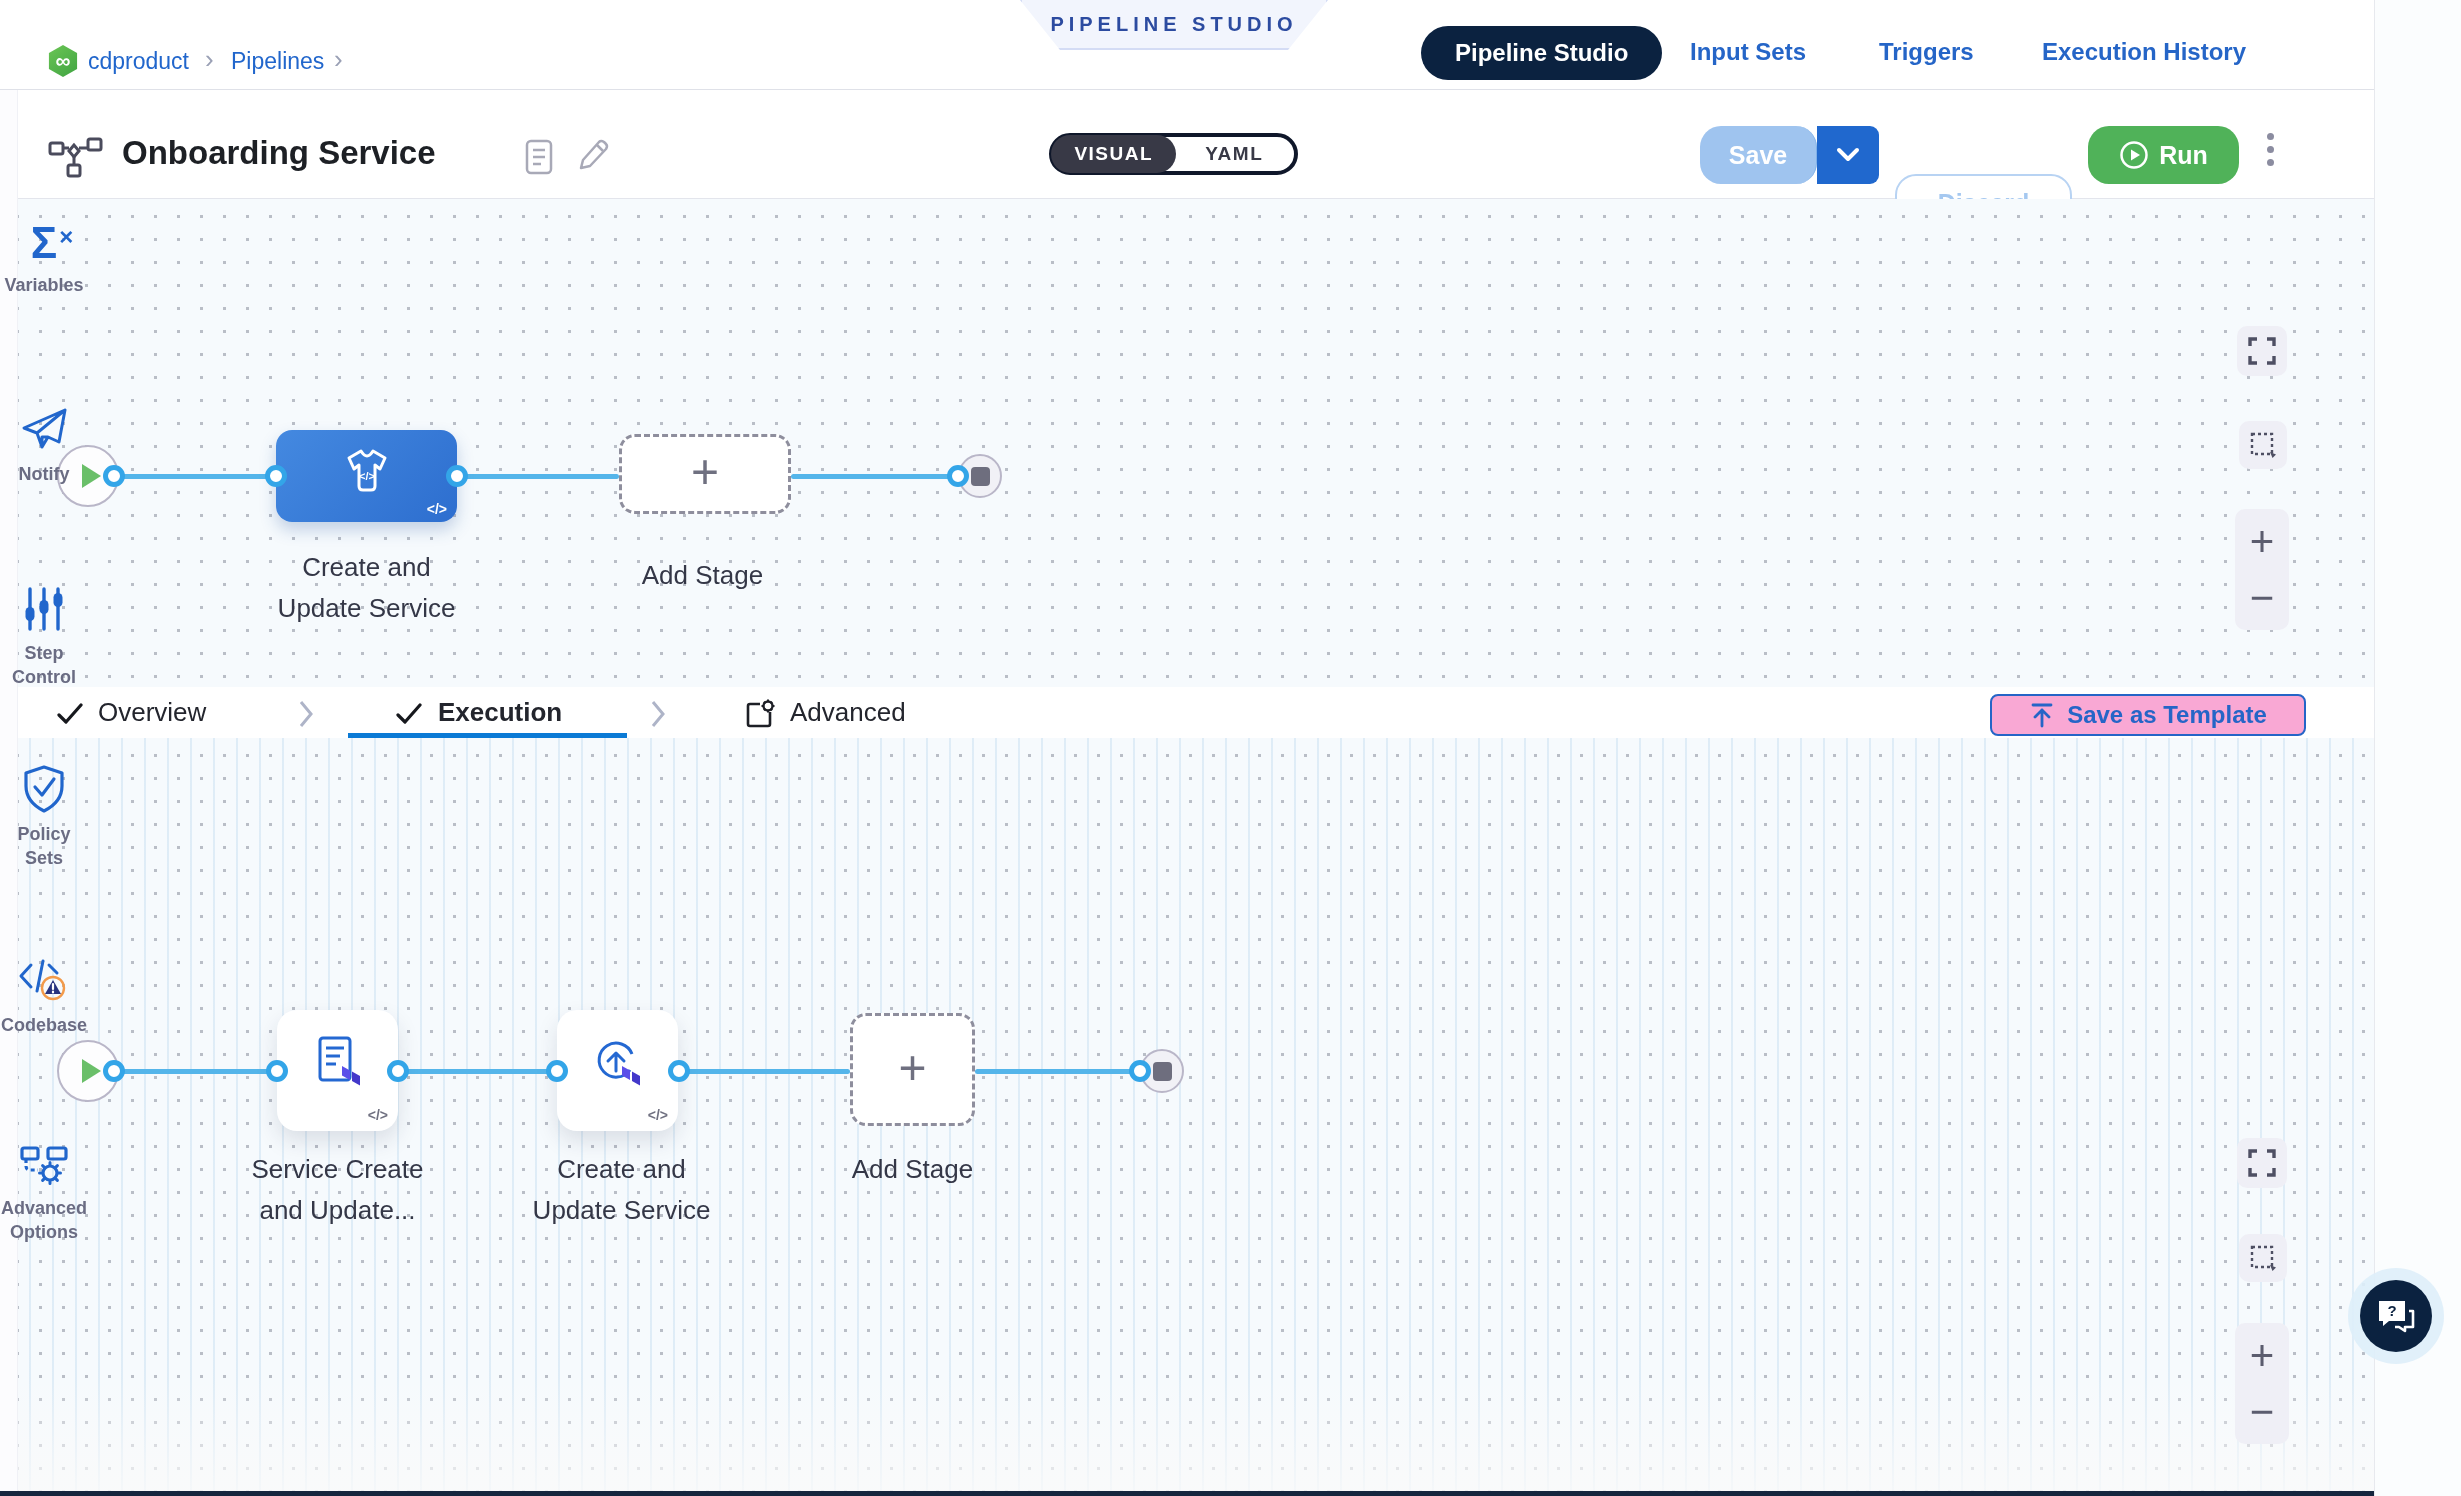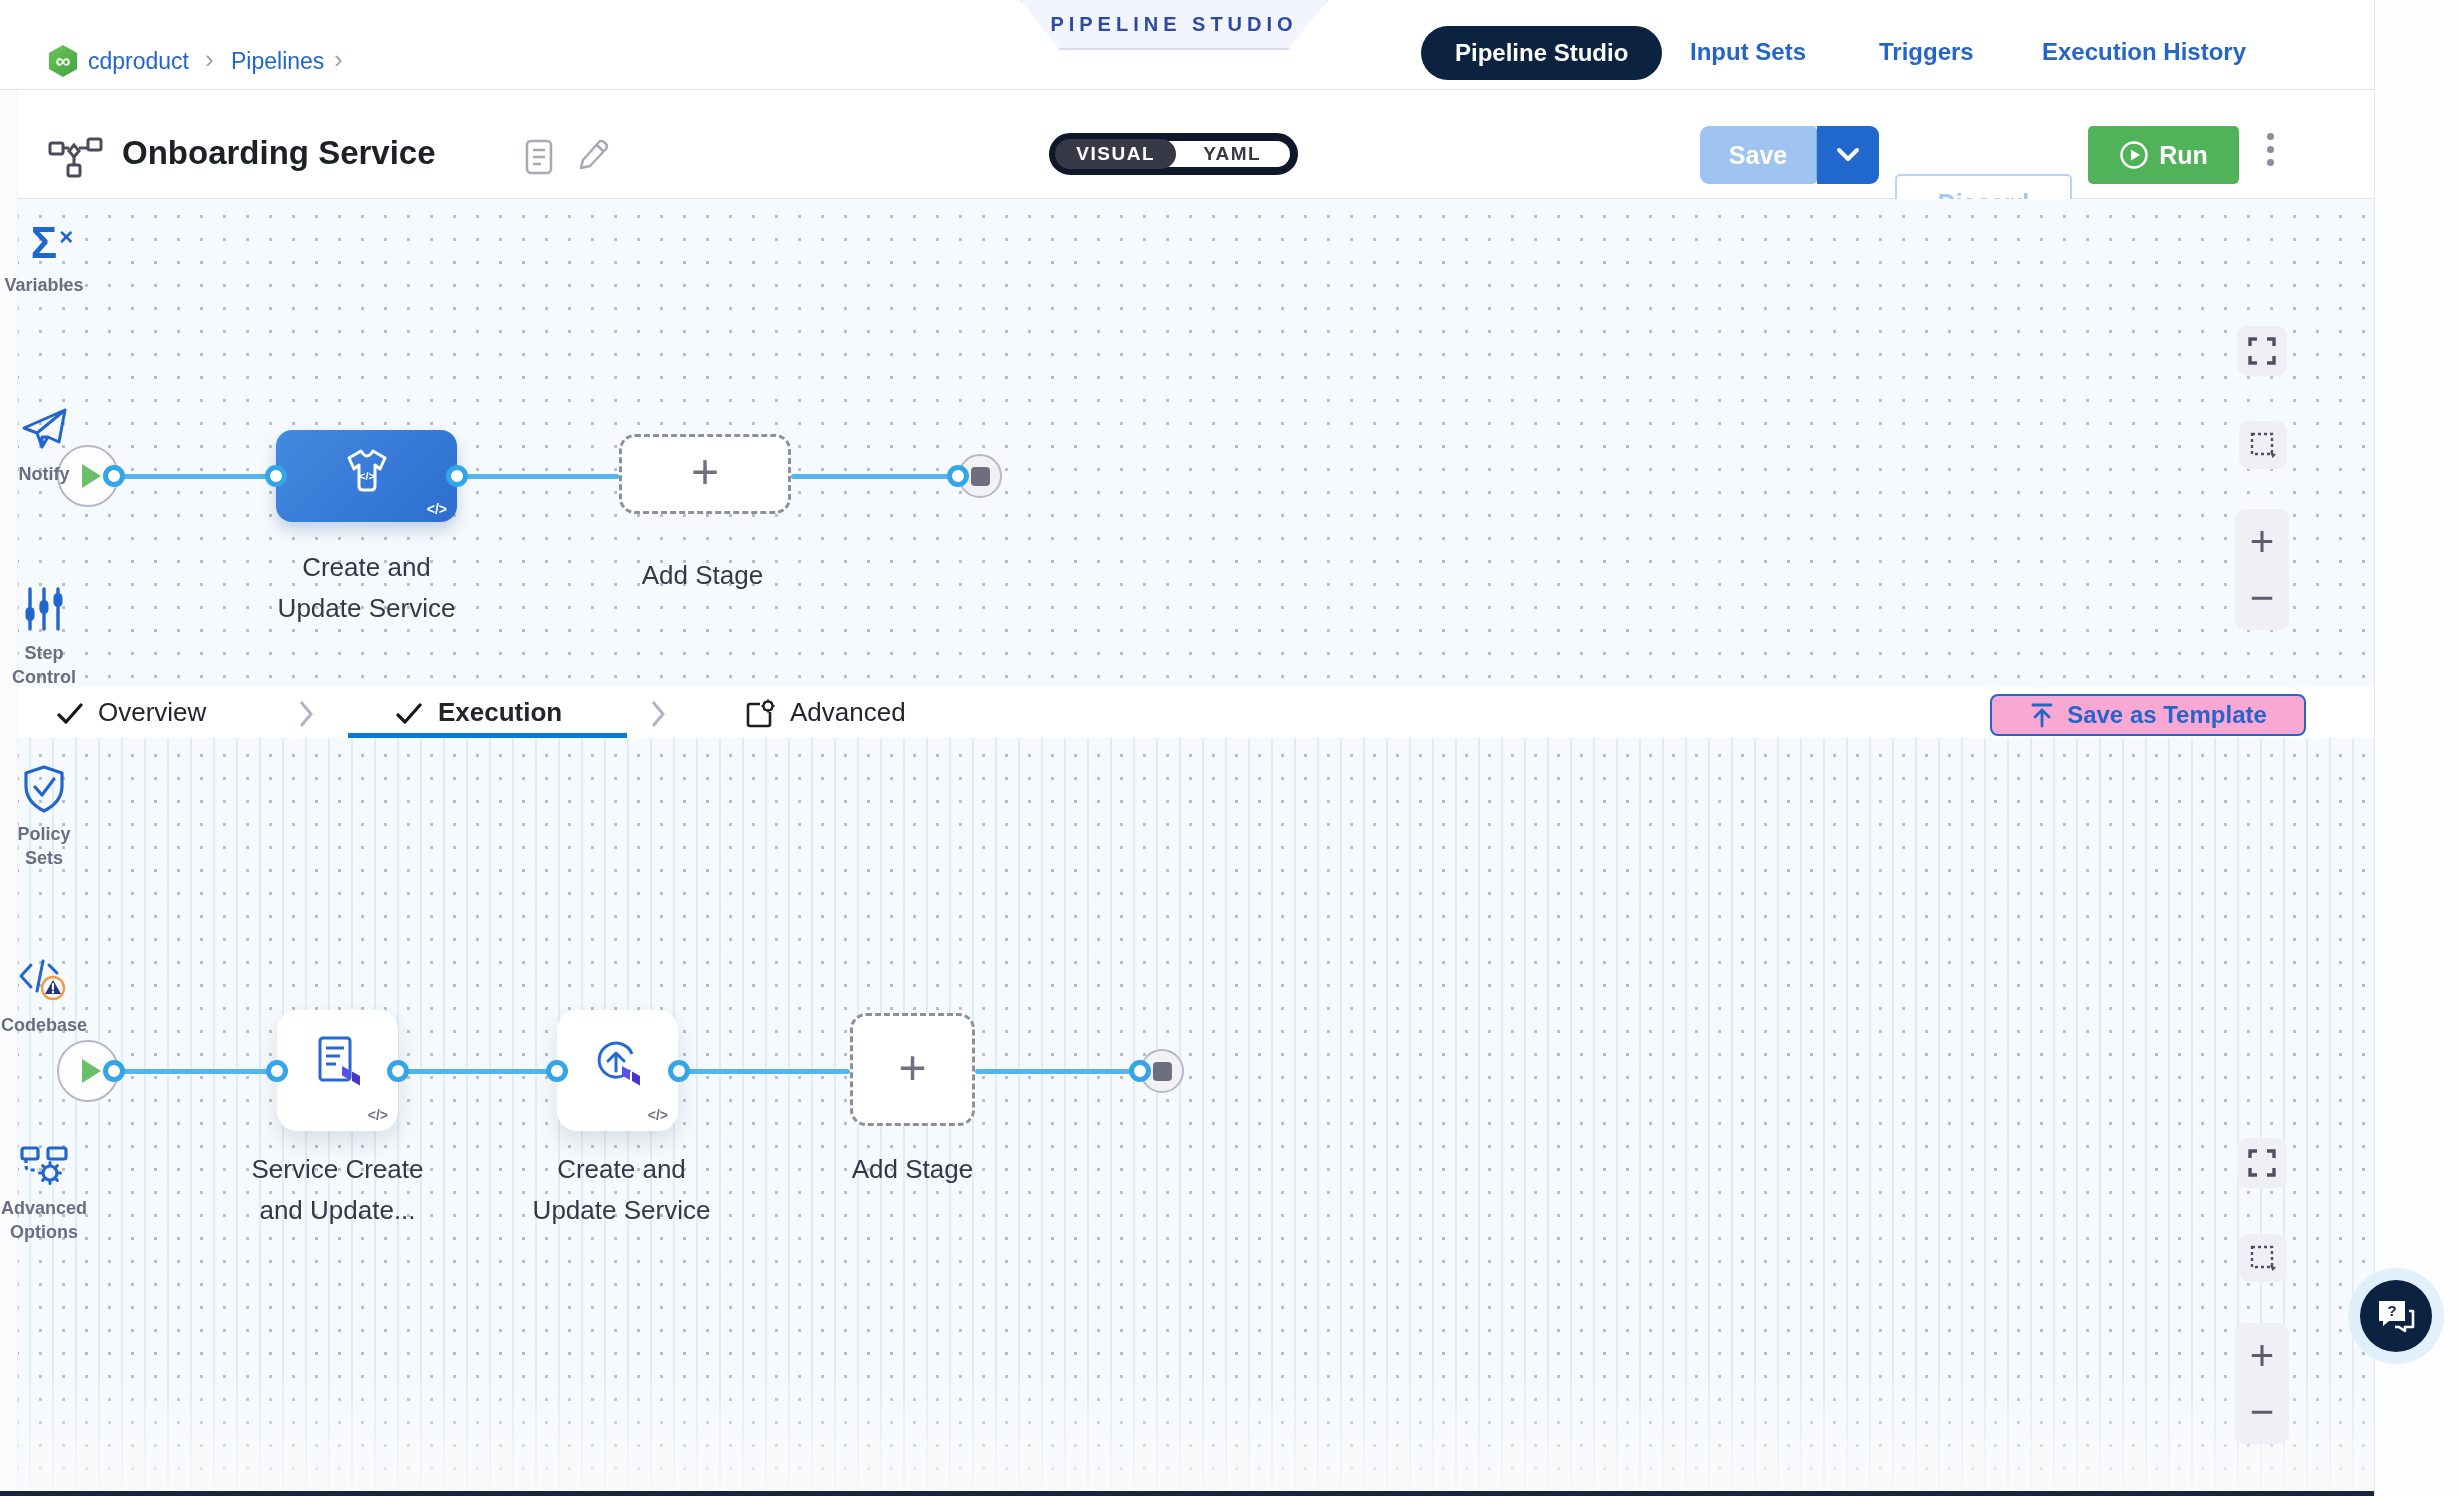--- a/index.html
+++ b/index.html
@@ -23,26 +23,26 @@
   
   .nav-pill { left:1421px; top:26px; height:54px; padding:0 34px; background:#0b2240; border-radius:27px;
     color:#fff; font-size:24px; font-weight:bold; display:flex; align-items:center; }
   .nav-link { top:38px; font-size:24px; font-weight:bold; color:#2565c7; }
 
   
   .row-title { left:0; top:90px; width:2374px; height:109px; background:#fff; border-bottom:1px solid #e3e5ec; }
   .page-title { left:122px; top:134px; font-size:33px; font-weight:bold; color:#1d2025; }
 
   
-  .toggle { left:1049px; top:133px; width:249px; height:42px; border:8px solid #0f172a; border-radius:21px; background:#fff; display:flex; }
+  .toggle { left:1049px; top:133px; width:249px; height:42px; border:4px solid #0f172a; border-radius:21px; background:#fff; display:flex; }
   .toggle-seg { flex:1; display:flex; align-items:center; justify-content:center; font-size:19px; font-weight:bold; letter-spacing:1.5px; color:#383946; border-radius:19px; }
   .toggle-seg.sel { background:#383946; color:#fff; margin:-2px; flex:1.05; }
 
   
-  .btn { display:flex; align-items:center; justify-content:center; font-weight:bold; font-size:25px; border-radius:5px; }
+  .btn { display:flex; align-items:center; justify-content:center; font-weight:bold; font-size:25px; border-radius:21px; }
   .btn-save-wrap { left:1700px; top:126px; height:58px; display:flex; border-radius:9px; overflow:hidden; }
   .btn-save-main { width:117px; background:#9fc4ef; color:#fff; display:flex; align-items:center; justify-content:center; border-right:1px solid #7fb0e8;}
   .btn-save-caret { width:62px; background:#2068ce; display:flex; align-items:center; justify-content:center; }
   .btn-discard { left:1895px; top:126px; width:177px; height:58px; background:#fff; border:2px solid #b8d3f3; color:#a5c8f0;margin-top:48px; }
   .btn-run { left:2088px; top:126px; width:151px; height:58px; background:#50b259; color:#fff; gap:10px; }
   .kebab { left:2267px; top:133px; width:8px; display:flex; flex-direction:column; gap:6px; }
   .kebab i { width:7px; height:7px; border-radius:50%; background:#8b8ca0; }
 
   
   .canvas { left:0; width:2374px; background-color:#f6fafd;

